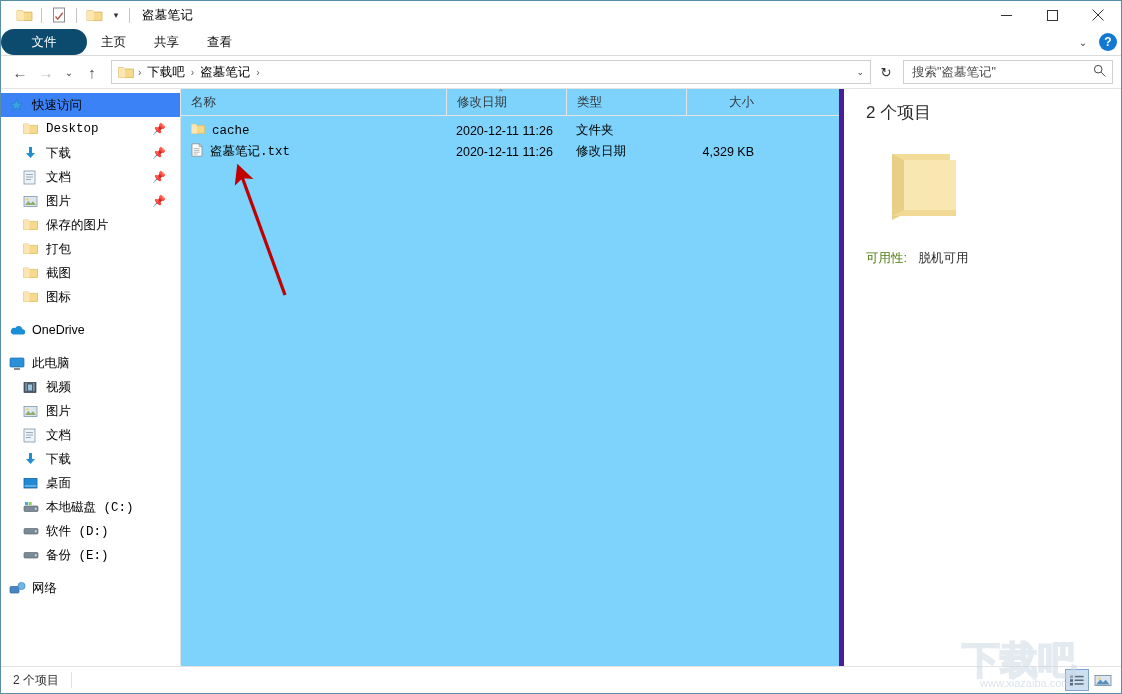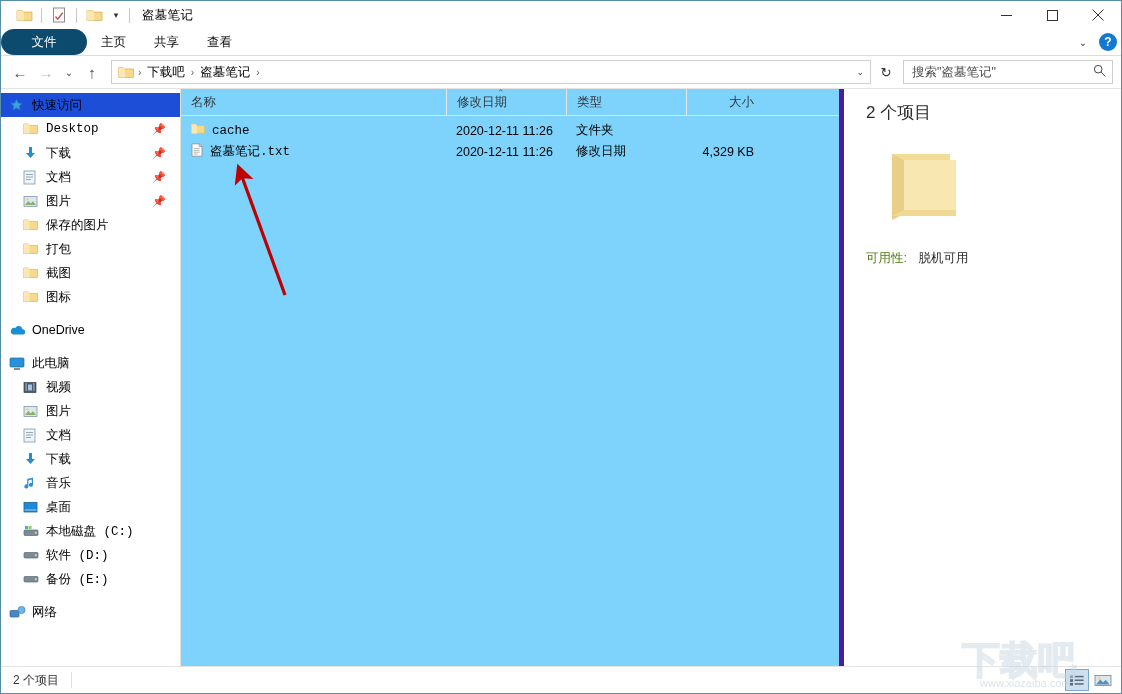--- a/index.html
+++ b/index.html
@@ -207,21 +207,21 @@
   }
   .nav-item {
     height: 24px;
     display: flex;
     align-items: center;
     font-size: 12.5px;
     color: #000;
     padding-left: 8px;
     position: relative;
   }
-  .nav-item.selected { background: #1d4ed8; }
+  .nav-item.selected { background: #3b82f6; }
   .nav-item.lvl0 { padding-left: 22px; font-family: Liberation Mono, monospace; }
   .nav-ico {
     width: 20px;
     display: flex; align-items: center; justify-content: flex-start;
   }
   .nav-label { margin-left: 3px; }
   .pin {
     position: absolute;
     right: 14px;
     color: #8a8a8a;
@@ -610,28 +610,20 @@
 
       <div class="nav-item lvl0">
         <span class="nav-ico">
           <svg width="15" height="14" viewBox="0 0 15 14">
               <path d="M6 1h3v6h3l-4.5 5L3 7h3z" fill="#1e8fd5"></path>
             </svg>
         </span>
         <span class="nav-label">下载</span>
       </div>
 
-      <div class="nav-item lvl0">
-        <span class="nav-ico">
-          <svg width="13" height="14" viewBox="0 0 13 14">
-              <path d="M10 1.5v7.2a2 2 0 11-1.2-1.8V3.4L5.4 4.4v6a2 2 0 11-1.2-1.8V3z" fill="#2a90d8"></path>
-            </svg>
-        </span>
-        <span class="nav-label">音乐</span>
-      </div>
 
       <div class="nav-item lvl0">
         <span class="nav-ico">
           <svg width="15" height="13" viewBox="0 0 15 13">
               <rect x="1" y="1.5" width="13" height="9.5" fill="#1f8ad6" stroke="#15639b" stroke-width=".8"></rect>
               <path d="M1.5 9h12" stroke="#9fd0f0" stroke-width="1"></path>
             </svg>
         </span>
         <span class="nav-label">桌面</span>
       </div>

